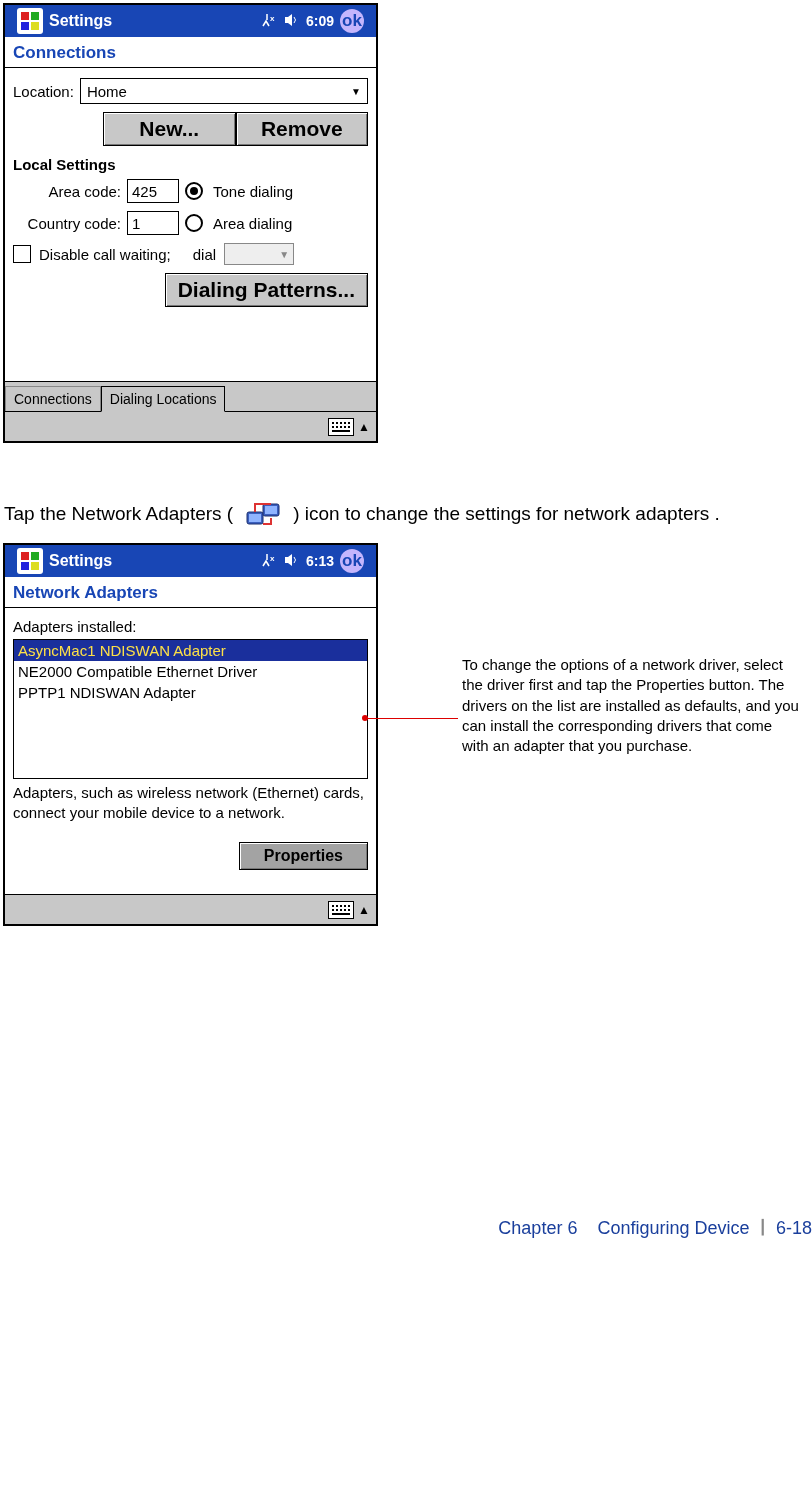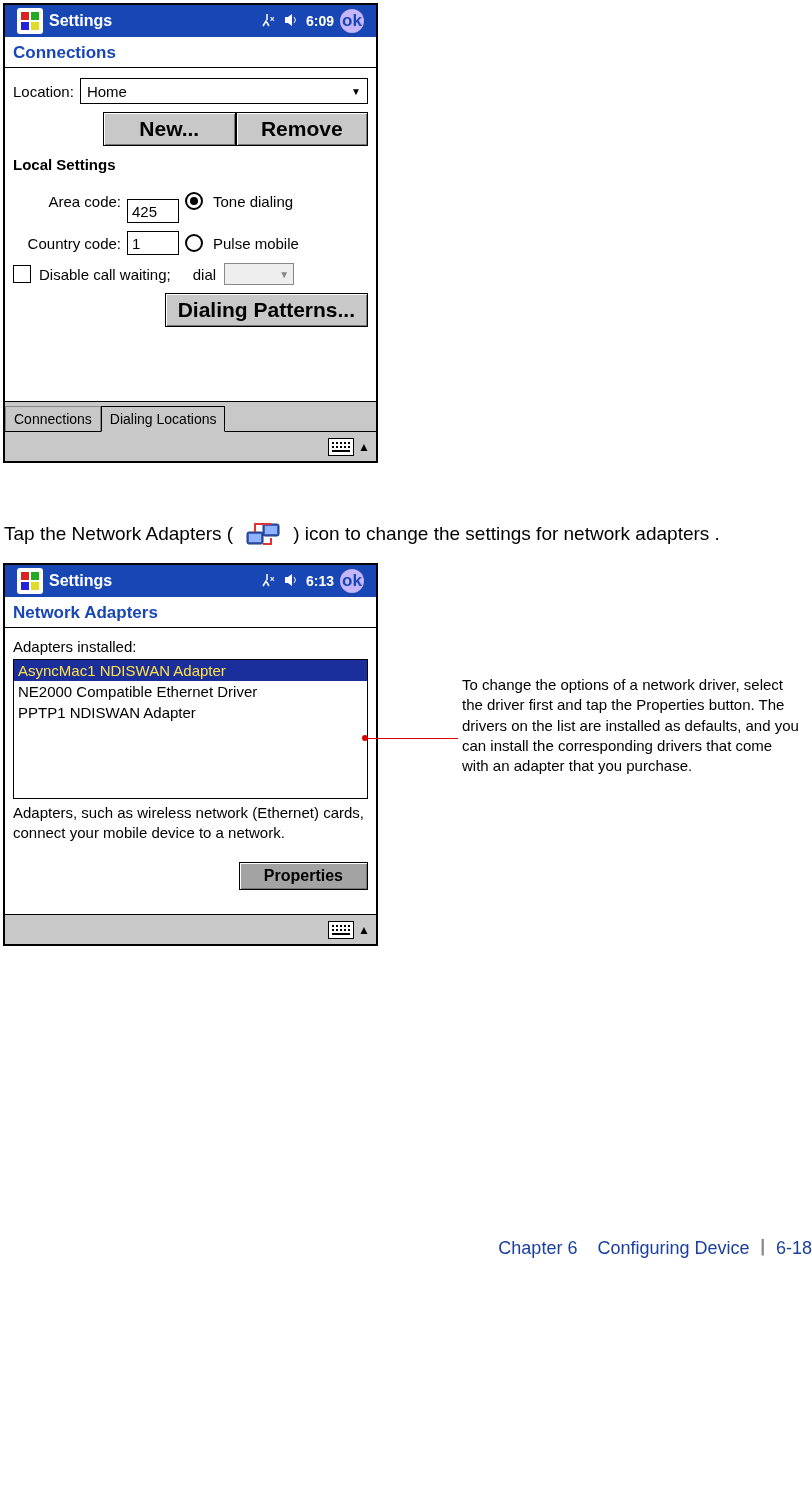--- a/index.html
+++ b/index.html
@@ -251,33 +251,33 @@
           <span class="arrow">▼</span>
         </div>
       </div>
       <div class="btnrow">
         <div class="btn">New...</div>
         <div class="btn">Remove</div>
       </div>
       <div class="section-head">Local Settings</div>
       <div class="row" style="justify-content:flex-start;">
         <span style="width:108px; text-align:right;">Area code:</span>
-        <div class="input-box" style="width:52px;margin-top:20px;">
+        <div class="input-box" style="width:52px;">
             <span>425</span>
           </div>
         <span class="radio checked"></span>
         <span>Tone dialing</span>
       </div>
       <div class="row" style="justify-content:flex-start;">
         <span style="width:108px; text-align:right;">Country code:</span>
         <div class="input-box" style="width:52px;">
             <span>1</span>
           </div>
         <span class="radio"></span>
-        <span>Pulse mobile</span>
+        <span>Area dialing</span>
       </div>
       <div class="row" style="gap:8px;">
         <span class="checkbox"></span>
         <span>Disable call waiting;</span>
         <span style="margin-left:14px;">dial</span>
         <div class="small-select">
             <span style="color:#888;font-size:10px;">▼</span>
           </div>
       </div>
       <div style="display:flex; justify-content:flex-end; padding:4px 8px;">

